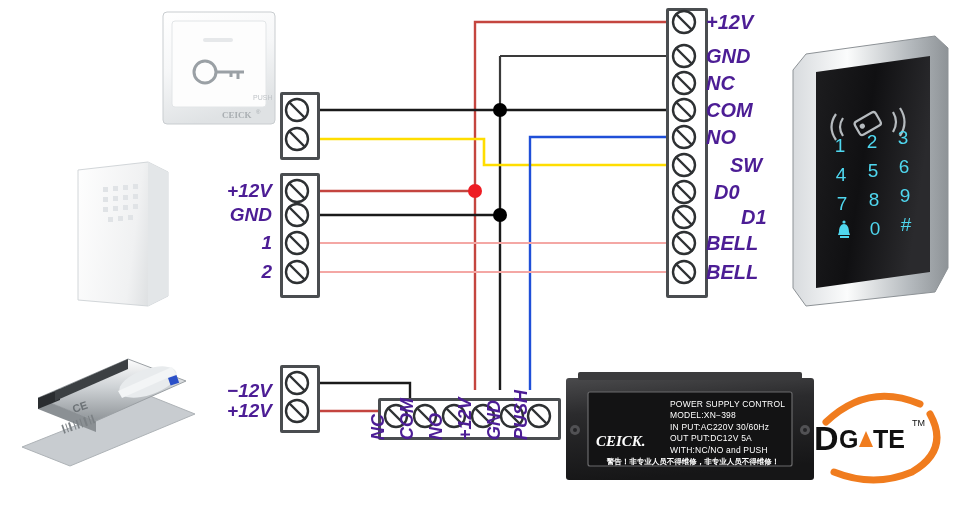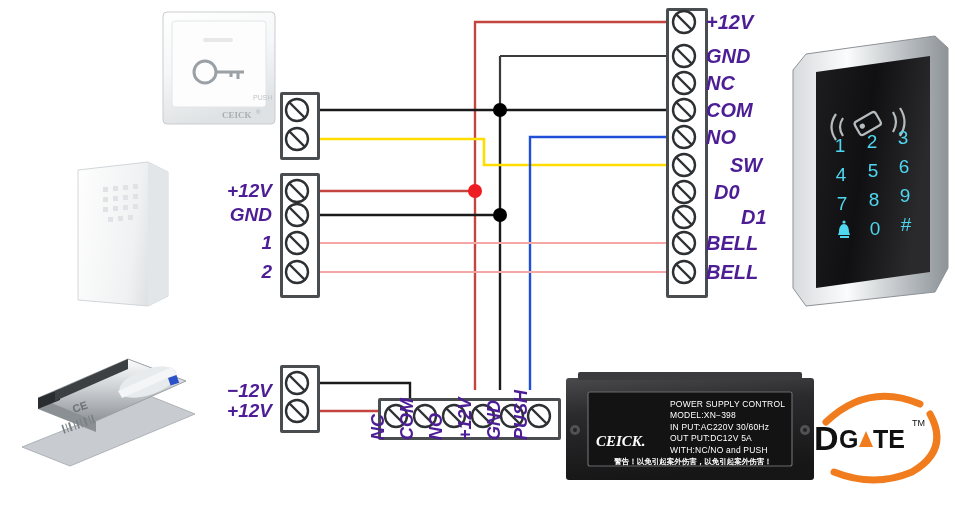--- a/index.html
+++ b/index.html
@@ -272,21 +272,21 @@
 
   <div style="position:absolute;left:596px;top:399px;width:190px;color:#fff;">
     <div style="position:absolute;left:0;top:18px;font-family:'Liberation Serif',serif;font-size:15px;font-weight:bold;font-style:italic;color:#fff;margin-top:16px;"><span>CEICK</span><span>.</span></div>
     <div style="position:absolute;left:74px;top:0px;font-size:8.5px;font-weight:normal;letter-spacing:0.2px;line-height:11.4px;">
       <div>POWER SUPPLY CONTROL</div>
       <div>MODEL:XN−398</div>
       <div>IN PUT:AC220V 30/60Hz</div>
       <div>OUT PUT:DC12V 5A</div>
       <div>WITH:NC/NO and PUSH</div>
     </div>
-    <div style="position:absolute;left:4px;top:58px;font-size:7.5px;font-weight:bold;width:186px;text-align:center;">警告！以免引起案外伤害，以免引起案外伤害！</div>
+    <div style="position:absolute;left:4px;top:58px;font-size:7.5px;font-weight:bold;width:186px;text-align:center;">警告！非专业人员不得维修，非专业人员不得维修！</div>
   </div>
 
   <div style="position:absolute;left:808px;top:388px;width:145px;height:100px;">
     <svg width="145" height="100" viewBox="0 0 145 100">
       <path d="M18,34 Q60,-6 112,16" stroke="#f07c1e" stroke-width="7" fill="none" stroke-linecap="round"></path>
       <path d="M122,26 Q142,62 104,84 Q66,100 26,84" stroke="#f07c1e" stroke-width="7" fill="none" stroke-linecap="round"></path>
       <text x="6" y="62" font-family="Liberation Sans, sans-serif" font-size="34" font-weight="bold" fill="#111">D</text>
       <text x="31" y="60" font-family="Liberation Sans, sans-serif" font-size="25" font-weight="bold" fill="#111">G</text>
       <path d="M51,59 L58,43 L65,59 Z" fill="#f07c1e"></path>
       <text x="65" y="60" font-family="Liberation Sans, sans-serif" font-size="25" font-weight="bold" fill="#111">TE</text>

